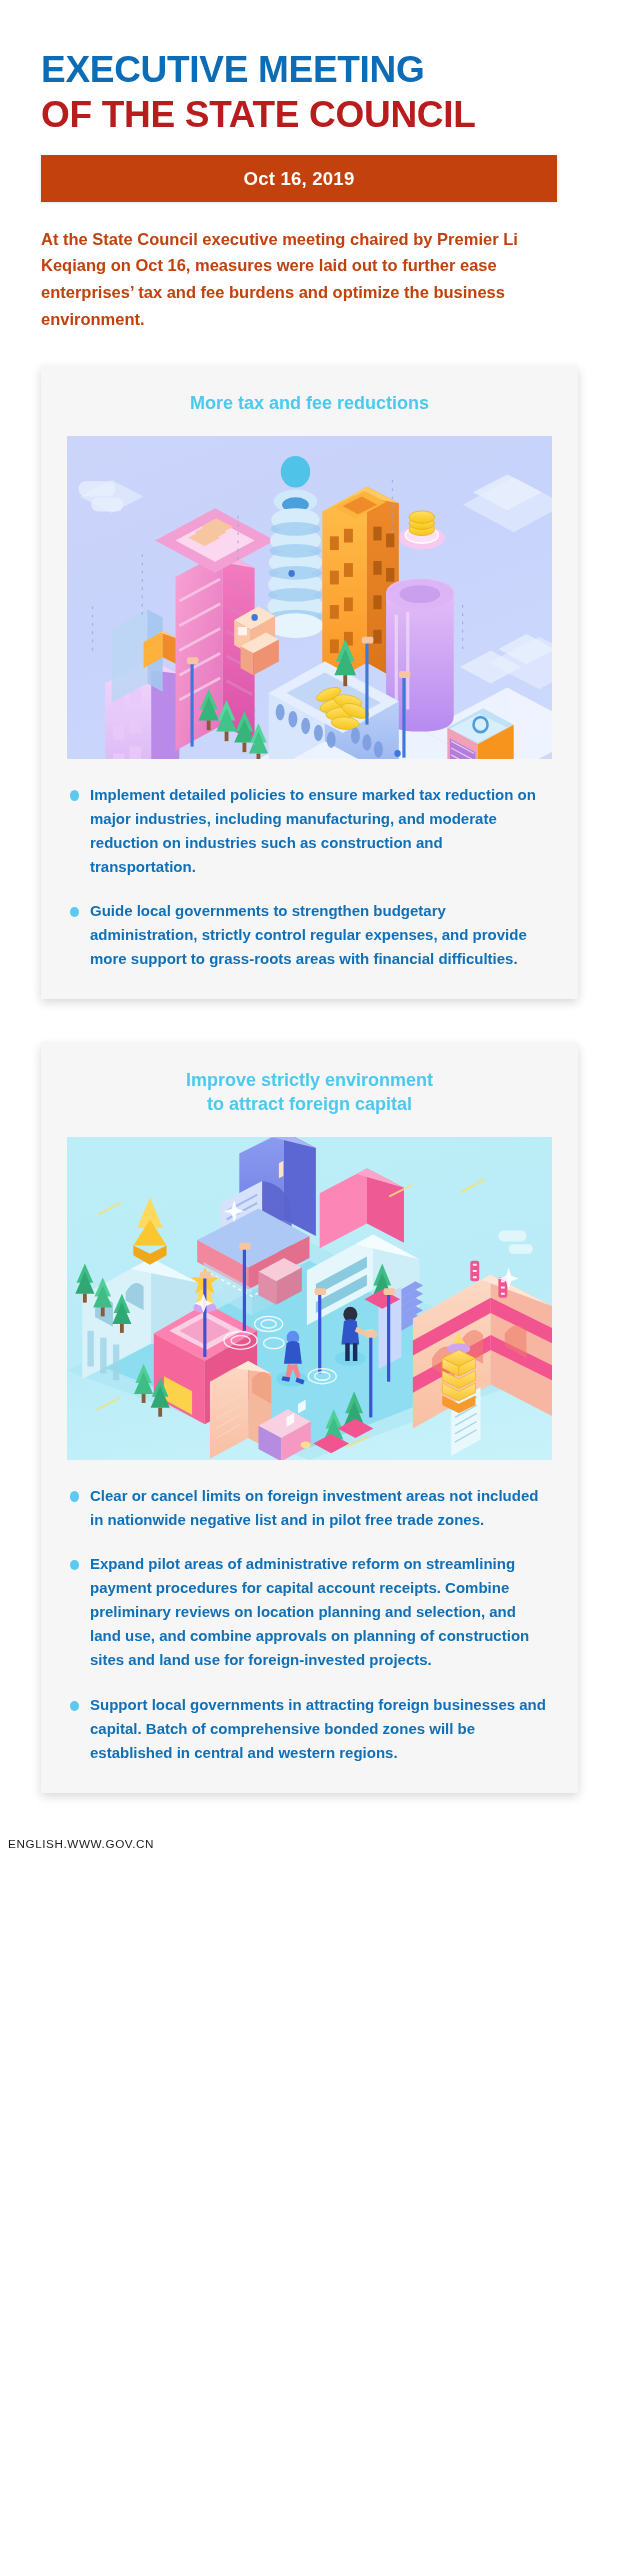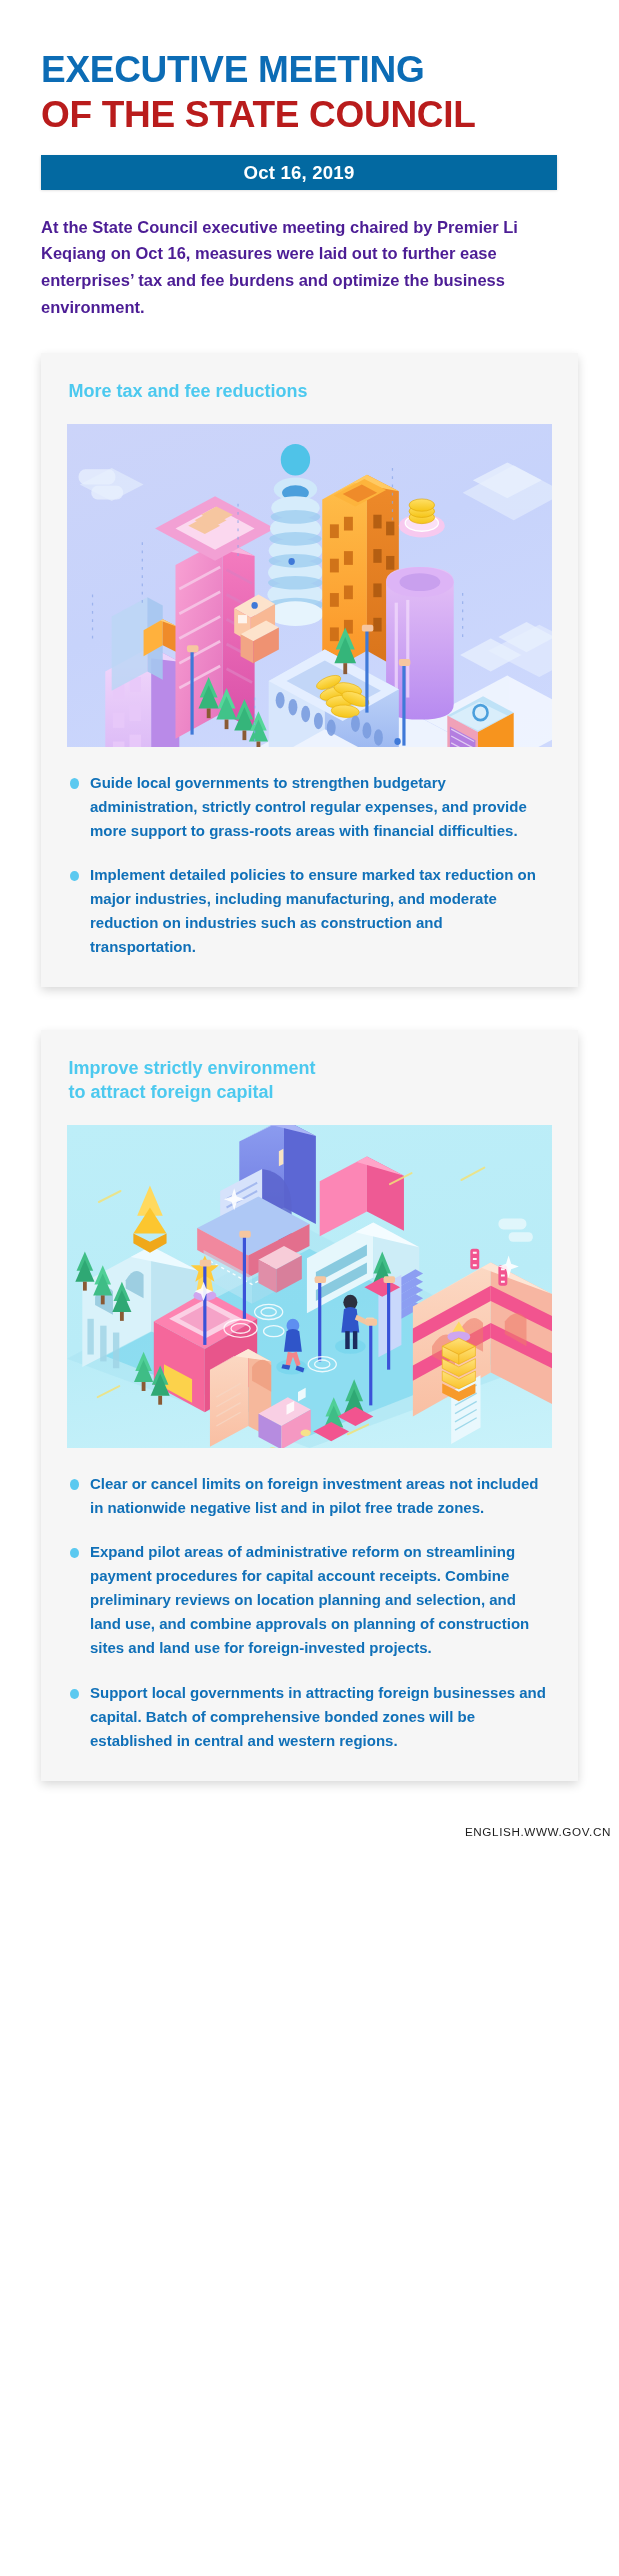--- a/index.html
+++ b/index.html
@@ -13,52 +13,52 @@
   .page { width: 619px; padding: 8px; }
 
   
   .header { padding: 39px 33px 0 33px; }
   .title-line { font-weight: bold; font-size: 37px; line-height: 1.22;
                 letter-spacing: -0.3px; font-stretch: condensed; }
   .title-line1 { color: #0c6cb5; }
   .title-line2 { color: #b91c1c; }
   .date-banner {
     margin-top: 18px;
-    width: 516px; height: 35px;
-    background: #0369a1;
+    width: 516px; height: 47px;
+    background: #c2410c;
     display: flex; align-items: center; justify-content: center;
     box-shadow: 0 1.4px 2.8px rgba(0,0,0,0.18);
   }
   .date-banner span {
     color: #ffffff; font-size: 18.6px; font-weight: bold; letter-spacing: 0.2px;
   }
   .intro {
     margin-top: 23.4px;
     width: 543px;
-    color: #4c1d95;
+    color: #c2410c;
     font-size: 16.5px; font-weight: bold; line-height: 1.62;
   }
 
   
   .card {
     position: relative;
     margin: 0 33px 0 33px;
     background: #f6f6f6;
     box-shadow: 0 4.1px 9.6px rgba(0,0,0,0.16);
     padding: 0 0 27.5px 0;
   }
   #card-1 { margin-top: 32px; }
   #card-2 { margin-top: 43px; }
 
   .card-title {
     color: #4cc9ef;
     font-weight: bold;
     font-size: 18px;
     line-height: 1.32;
-    text-align: left;
+    text-align: center;
     padding: 27.5px 27.5px 20.6px 27.5px;
   }
 
   .illus {
     margin: 0 26px;
     height: 323px;
     position: relative;
     overflow: hidden;
   }
   .illus-1 { background: linear-gradient(160deg,#ccd4f9 0%, #c7d3fb 45%, #ced9fd 100%); }
@@ -79,21 +79,21 @@
   }
   .bullet-text {
     color: #1070b8;
     font-size: 15px; font-weight: bold; line-height: 1.60;
     max-width: 481px;
   }
 
   
   .footer {
     margin-top: 44px;
-    text-align: right;
+    text-align: left;
     color: #1d1d1d;
     font-size: 11.7px;
     letter-spacing: 0.6px;
     padding-bottom: 27.5px;
   }
 
   
   .sv { position: absolute; left: 0; top: 0; width: 100%; height: 100%; }
 </style>
 </head>
@@ -391,25 +391,25 @@
           <circle cx="352" cy="200" r="5"></circle>
             <circle cx="294" cy="264" r="5"></circle>
             <circle cx="518" cy="462" r="5"></circle>
         </g>
       </svg>
     </div>
 
     <div class="bullets">
       <div class="bullet">
         <span class="dot"></span>
-        <span class="bullet-text">Guide local governments to strengthen budgetary administration, strictly control regular expenses, and provide more support to grass-roots areas with financial difficulties.</span>
+        <span class="bullet-text">Implement detailed policies to ensure marked tax reduction on major industries, including manufacturing, and moderate reduction on industries such as construction and transportation.</span>
       </div>
       <div class="bullet">
         <span class="dot"></span>
-        <span class="bullet-text">Implement detailed policies to ensure marked tax reduction on major industries, including manufacturing, and moderate reduction on industries such as construction and transportation.</span>
+        <span class="bullet-text">Guide local governments to strengthen budgetary administration, strictly control regular expenses, and provide more support to grass-roots areas with financial difficulties.</span>
       </div>
     </div>
   </div>
 
   <div class="card" id="card-2">
     <div class="card-title">
       <div>Improve strictly environment</div>
       <div>to attract foreign capital</div>
     </div>
 

